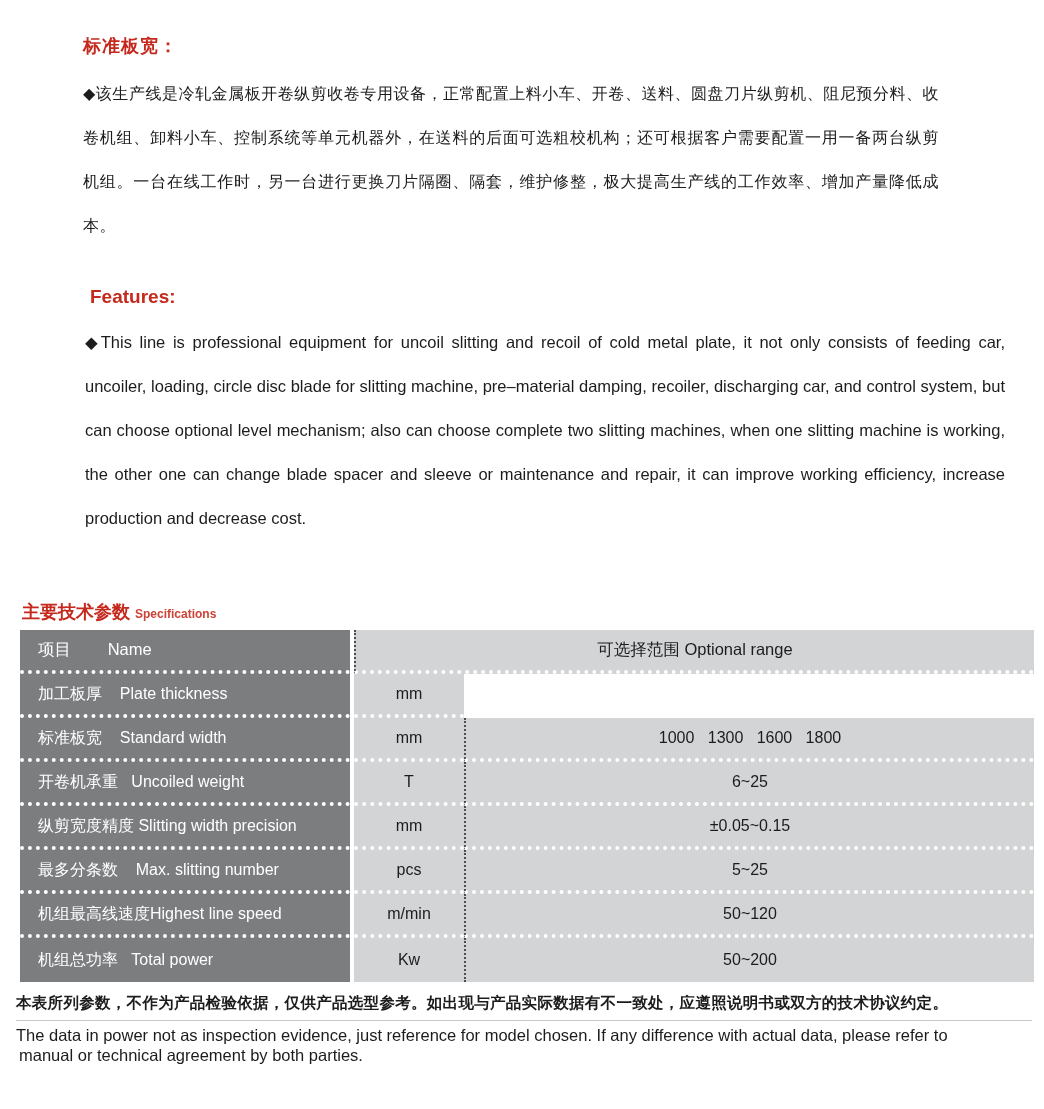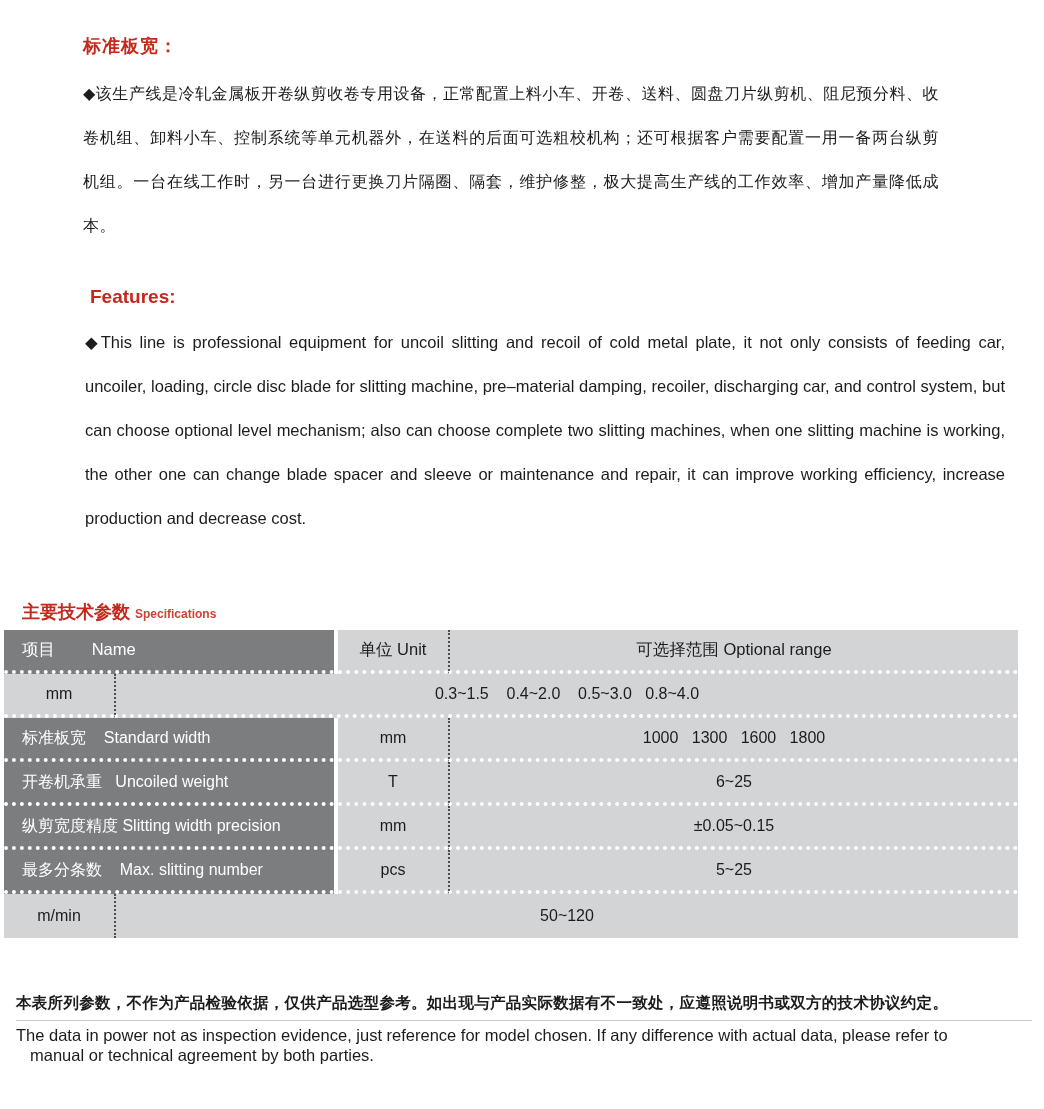--- a/index.html
+++ b/index.html
@@ -17,56 +17,55 @@
   .abs{position:absolute;}
   .red-heading{color:var(--red);font-weight:bold;}
   #cn-heading{left:83px;top:34px;font-size:18px;letter-spacing:1px;}
   #cn-body{left:83px;top:72px;width:856px;font-size:16px;line-height:44px;
     text-align:justify;text-justify:inter-ideograph;letter-spacing:0.5px;}
   #en-heading{left:90px;top:286px;font-size:19px;}
   #en-body{left:85px;top:320px;width:920px;font-size:16.5px;line-height:44px;text-align:justify;}
   #spec-heading{left:22px;top:600px;font-size:18px;}
   #spec-heading .en{font-size:12px;font-weight:bold;color:#cd4337;}
   
-  #spec-table{left:4px;top:630px;width:1014px;display:flex;flex-direction:column;font-size:16px;}
+  #spec-table{left:20px;top:630px;width:1014px;display:flex;flex-direction:column;font-size:16px;}
   .spec-row{display:flex;height:44px;}
   .cell{display:flex;align-items:center;white-space:pre;}
   .spec-row:not(:last-child) .cell{border-bottom:4px dotted #ffffff;}
   .cell.name{width:330px;background:var(--table-dark);color:#ffffff;padding-left:18px;margin-right:4px;}
   .cell.unit{width:110px;background:var(--table-light);justify-content:center;}
   .cell.range{flex:1;background:var(--table-light);justify-content:center;border-left:2px dotted #4d4d4d;}
   .spec-row.header .cell{font-size:16.5px;}
   
   #footnote-cn{left:16px;top:993px;width:1016px;font-size:15.5px;font-weight:bold;letter-spacing:0.3px;}
   #footnote-divider{left:16px;top:1020px;width:1016px;border-top:1px solid #c9c9c9;height:0;}
   #footnote-en{left:16px;top:1025px;width:1016px;font-size:16.5px;line-height:20px;}
-  #footnote-en .l2{margin-left:14px;}
+  #footnote-en .l2{margin-left:3px;}
 </style>
 </head>
 <body>
 
 <div class="abs red-heading" id="cn-heading">标准板宽：</div>
 
 <div class="abs" id="cn-body">◆该生产线是冷轧金属板开卷纵剪收卷专用设备，正常配置上料小车、开卷、送料、圆盘刀片纵剪机、阻尼预分料、收卷机组、卸料小车、控制系统等单元机器外，在送料的后面可选粗校机构；还可根据客户需要配置一用一备两台纵剪机组。一台在线工作时，另一台进行更换刀片隔圈、隔套，维护修整，极大提高生产线的工作效率、增加产量降低成本。</div>
 
 <div class="abs red-heading" id="en-heading">Features:</div>
 
 <div class="abs" id="en-body">◆This line is professional equipment for uncoil slitting and recoil of cold metal plate, it not only consists of feeding car, uncoiler, loading, circle disc blade for slitting machine, pre–material damping, recoiler, discharging car, and control system, but can choose optional level mechanism; also can choose complete two slitting machines, when one slitting machine is working, the other one can change blade spacer and sleeve or maintenance and repair, it can improve working efficiency, increase production and decrease cost.</div>
 
 <div class="abs red-heading" id="spec-heading"><span>主要技术参数</span> <span class="en">Specifications</span></div>
 
 <div class="abs" id="spec-table">
   <div class="spec-row header">
     <div class="cell name">项目        Name</div>
-    <div class="cell unit">单位 Unit</div>
     <div class="cell range">可选择范围 Optional range</div>
   </div>
   <div class="spec-row">
+    <div class="cell name">加工板厚    Plate thickness</div>
     <div class="cell unit">mm</div>
-    <div class="cell range">0.3~1.5    0.4~2.0    0.5~3.0   0.8~4.0</div>
   </div>
   <div class="spec-row">
     <div class="cell name">标准板宽    Standard width</div>
     <div class="cell unit">mm</div>
     <div class="cell range">1000   1300   1600   1800</div>
   </div>
   <div class="spec-row">
     <div class="cell name">开卷机承重   Uncoiled weight</div>
     <div class="cell unit">T</div>
     <div class="cell range">6~25</div>
@@ -75,22 +74,28 @@
     <div class="cell name">纵剪宽度精度 Slitting width precision</div>
     <div class="cell unit">mm</div>
     <div class="cell range">±0.05~0.15</div>
   </div>
   <div class="spec-row">
     <div class="cell name">最多分条数    Max. slitting number</div>
     <div class="cell unit">pcs</div>
     <div class="cell range">5~25</div>
   </div>
   <div class="spec-row">
+    <div class="cell name">机组最高线速度Highest line speed</div>
     <div class="cell unit">m/min</div>
     <div class="cell range">50~120</div>
+  </div>
+  <div class="spec-row">
+    <div class="cell name">机组总功率   Total power</div>
+    <div class="cell unit">Kw</div>
+    <div class="cell range">50~200</div>
   </div>
 </div>
 
 <div class="abs" id="footnote-cn">本表所列参数，不作为产品检验依据，仅供产品选型参考。如出现与产品实际数据有不一致处，应遵照说明书或双方的技术协议约定。</div>
 
 <div class="abs" id="footnote-divider"></div>
 
 <div class="abs" id="footnote-en">
   <div class="l1">The data in power not as inspection evidence, just reference for model chosen. If any difference with actual data, please refer to</div>
   <div class="l2">manual or technical agreement by both parties.</div>

